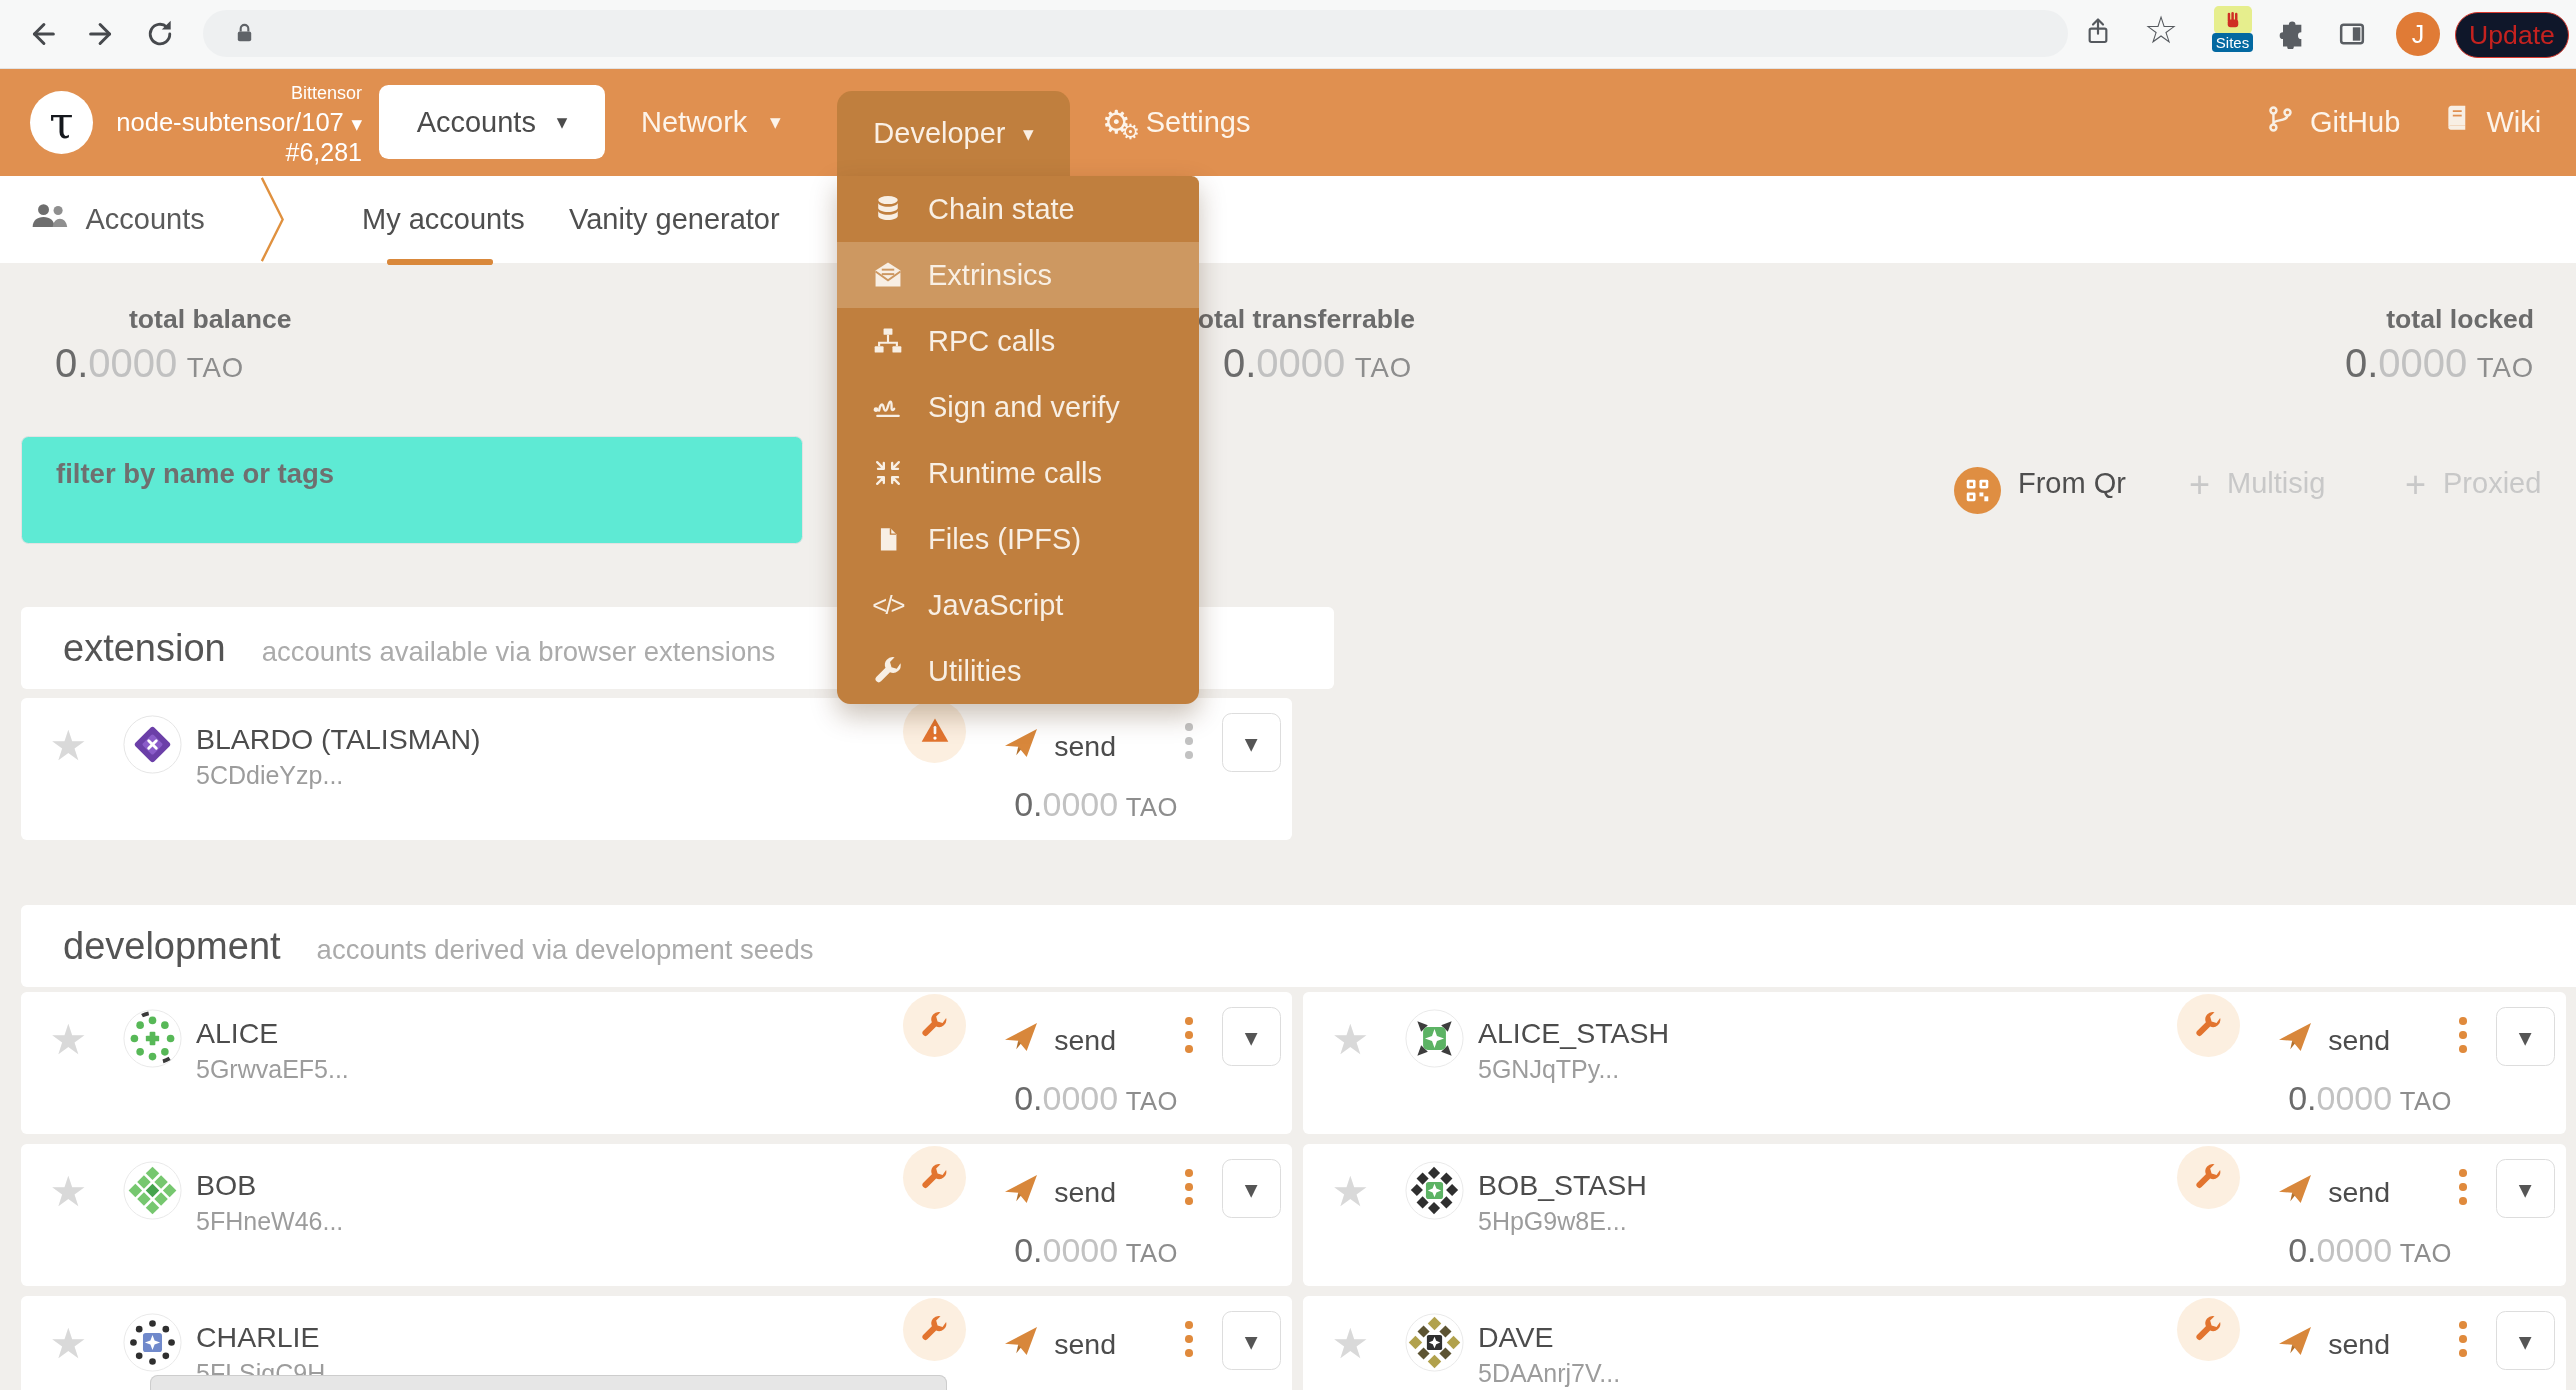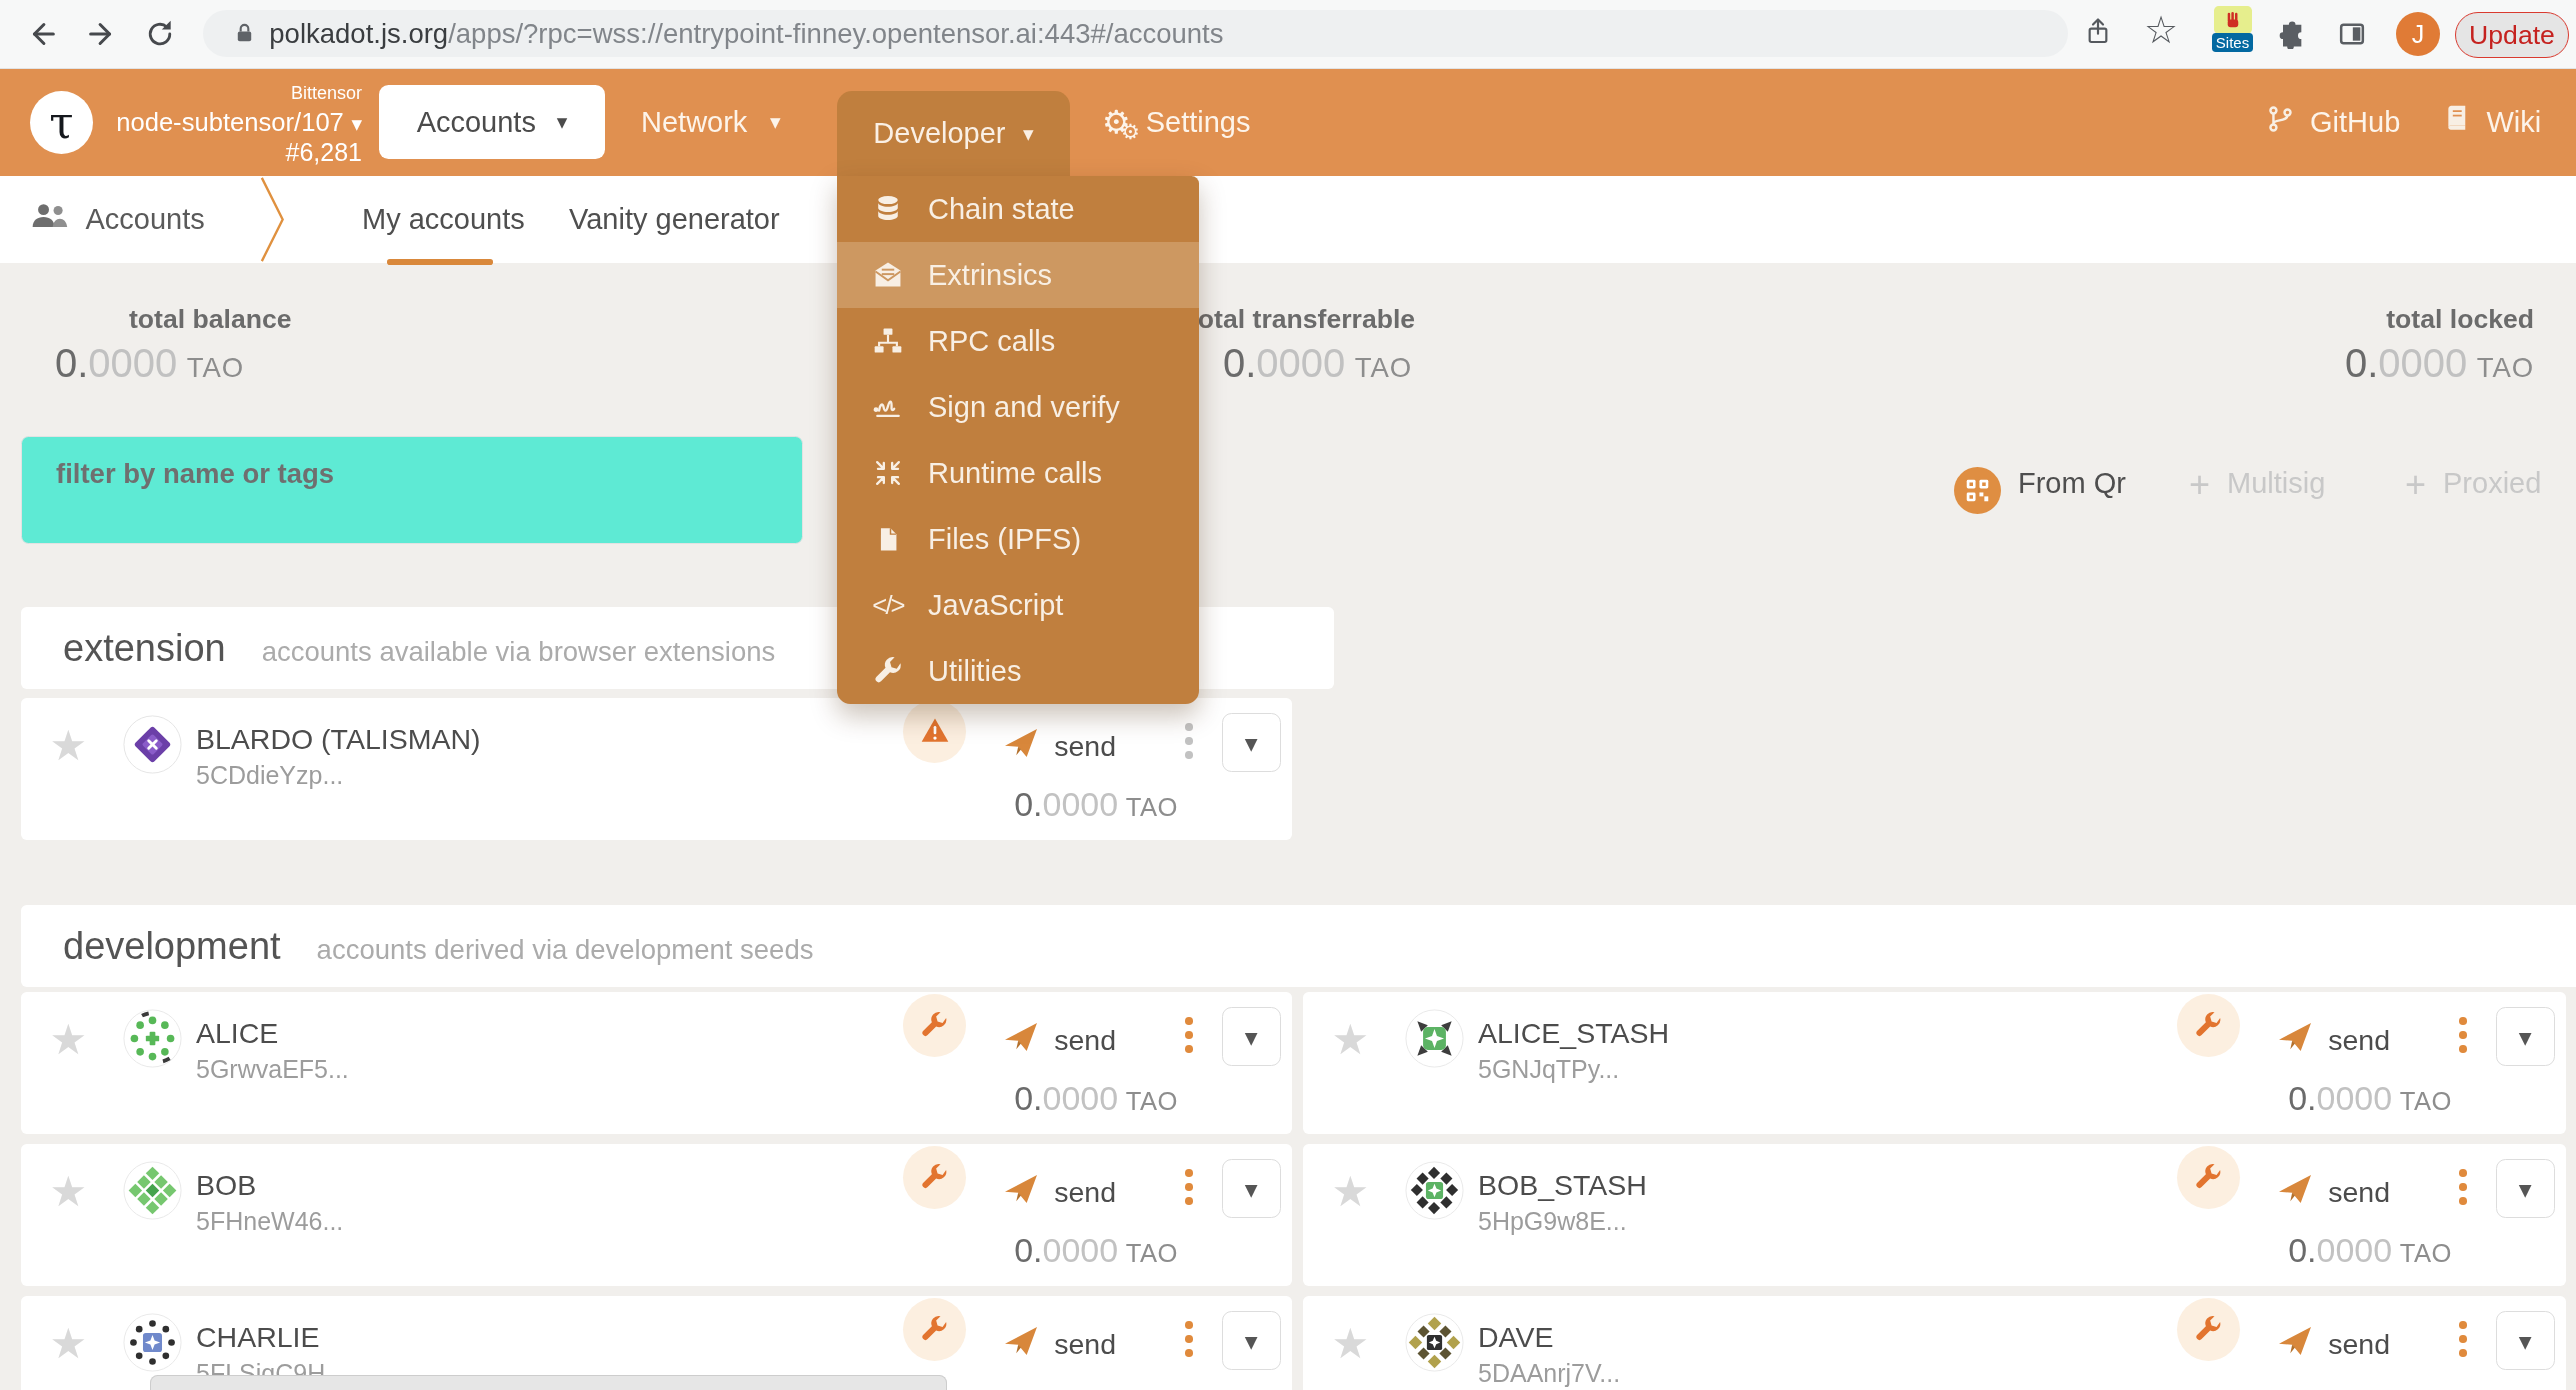--- a/index.html
+++ b/index.html
@@ -9,21 +9,21 @@
 
   
   #browserbar{position:absolute;left:0;top:0;width:2576px;height:68px;background:#f7f8f8;
               border-bottom:0.9px solid #e2e3e4;z-index:100;}
   .url-pill{position:absolute;left:203px;top:10.4px;width:1865px;height:47px;border-radius:24px;
             background:#eef0f1;display:flex;align-items:center;}
   .url-pill .lock{margin-left:30px;display:flex;}
   .url-text{margin-left:13.3px;font-size:27.5px;color:#3a3d40;white-space:nowrap;}
   .url-text .path{color:#81858a;}
   .update-btn{position:absolute;left:2455px;top:12.3px;width:112px;height:44px;border:1.9px solid #d93a2f;
-              border-radius:23px;background:#e5e5e5;color:#c5221f;font-size:26.6px;
+              border-radius:23px;background:#0f172a;color:#c5221f;font-size:26.6px;
               display:flex;align-items:center;justify-content:center;}
   .avatar{position:absolute;left:2396px;top:12.3px;width:44px;height:44px;border-radius:50%;
           background:#e07b36;color:#fff;font-size:25px;display:flex;align-items:center;justify-content:center;}
   .bm-star{position:absolute;left:2144px;top:11.4px;font-size:38px;color:#55595e;line-height:1;}
   .sites{position:absolute;left:2206px;top:5.7px;width:53px;text-align:center;}
   .sites .pad{display:inline-block;width:38px;height:28.5px;background:#e6ee8d;border-radius:4.7px;line-height:28.5px;}
   .sites .tag{margin-top:-3.8px;background:#0369a1;color:#fff;border-radius:3.8px;font-size:15px;
               padding:0.9px 3.8px;display:inline-block;}
 
   
@@ -130,21 +130,20 @@
       </svg>
   </span>
 
   <div class="url-pill">
     <span class="lock">
       <svg viewBox="0 0 24 24" width="23" height="23">
           <rect x="5" y="10" width="14" height="10" rx="2" fill="#5f6368"></rect>
           <path d="M8 10V7a4 4 0 0 1 8 0v3" fill="none" stroke="#5f6368" stroke-width="2.2"></path>
         </svg>
     </span>
-    <span class="url-text"><span>polkadot.js.org</span><span class="path">/apps/?rpc=wss://entrypoint-finney.opentensor.ai:443#/accounts</span></span>
   </div>
 
   <span class="abs" style="left:2083px;top:17px;">
     <svg viewBox="0 0 36 36" width="30" height="30">
         <g fill="none" stroke="#55595e" stroke-width="2.6" stroke-linecap="round" stroke-linejoin="round">
           <rect x="8" y="14" width="20" height="16" rx="2"></rect>
           <path d="M18 20V4"></path>
           <path d="M12 9l6-6 6 6"></path>
         </g>
       </svg>

